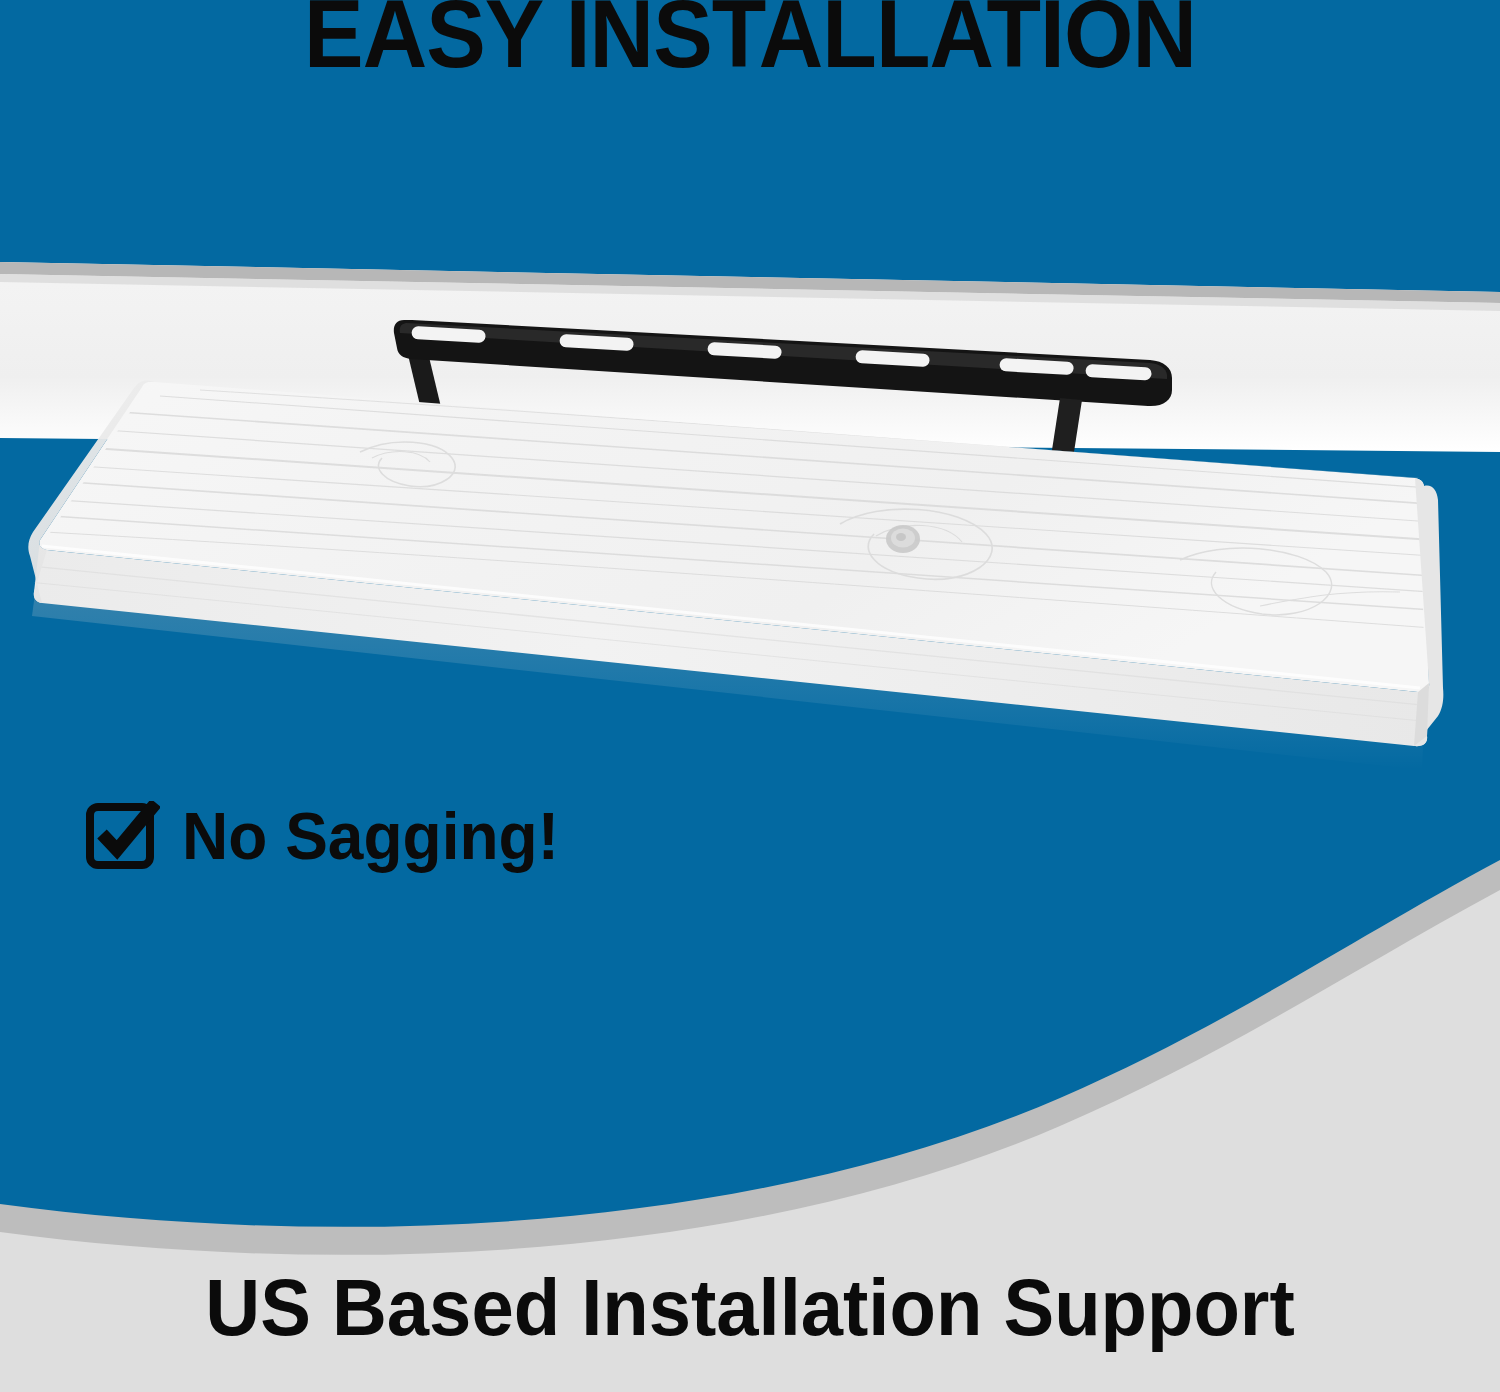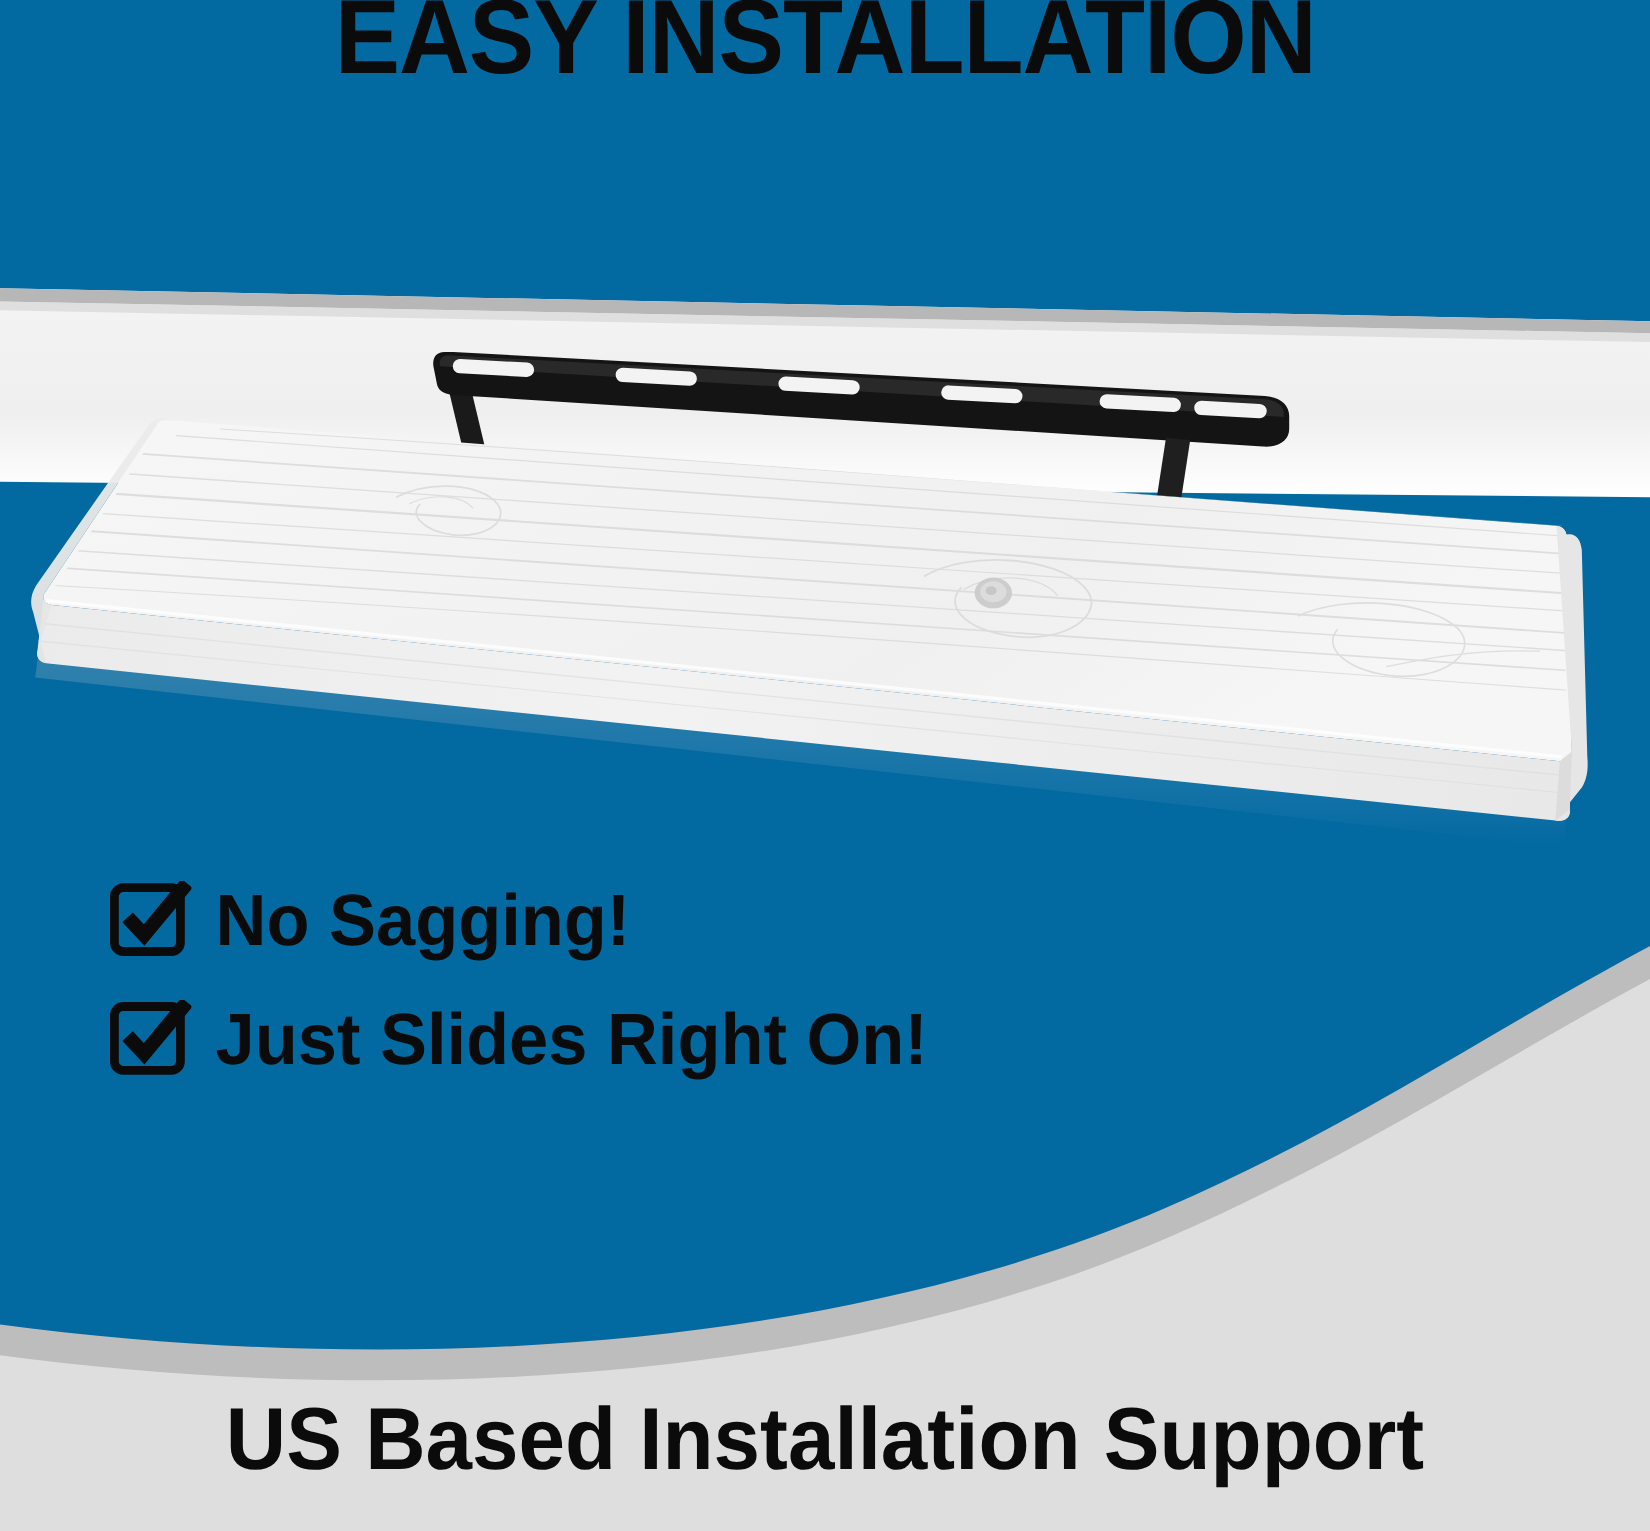--- a/index.html
+++ b/index.html
@@ -43,21 +43,21 @@
     left: 0;
     top: 0;
     width: 1500px;
     height: 1392px;
     z-index: 2;
   }
 
   
   #features {
     position: absolute;
-    left: 100px;
+    left: 86px;
     top: 782px;
     width: 900px;
     z-index: 5;
     text-align: center;
   }
   .feature-row {
     display: flex;
     align-items: center;
     height: 108px;
   }
@@ -279,29 +279,20 @@
       <span class="check-box">
         <svg viewBox="0 0 74 70" width="74" height="70" xmlns="http://www.w3.org/2000/svg">
           <path d="M12,6 H56 a8,8 0 0 1 8,8 V56 a8,8 0 0 1 -8,8 H12 a8,8 0 0 1 -8,-8 V14 a8,8 0 0 1 8,-8 Z" fill="none" stroke="#0b0b0b" stroke-width="8"></path>
           <path d="M16,33 L31,49 L70,2" fill="none" stroke="#0b0b0b" stroke-width="13" stroke-linecap="butt" stroke-linejoin="miter"></path>
         </svg>
       </span>
       <span class="feature-label">No Sagging!</span>
     </div>
 
 
-    <div class="feature-row">
-      <span class="check-box">
-        <svg viewBox="0 0 74 70" width="74" height="70" xmlns="http://www.w3.org/2000/svg">
-          <path d="M12,6 H56 a8,8 0 0 1 8,8 V56 a8,8 0 0 1 -8,8 H12 a8,8 0 0 1 -8,-8 V14 a8,8 0 0 1 8,-8 Z" fill="none" stroke="#0b0b0b" stroke-width="8"></path>
-          <path d="M16,33 L31,49 L70,2" fill="none" stroke="#0b0b0b" stroke-width="13" stroke-linecap="butt" stroke-linejoin="miter"></path>
-        </svg>
-      </span>
-      <span class="feature-label">Just Slides Right On!</span>
-    </div>
 
   </div>
 
   <svg id="bottom-band" viewBox="0 0 1500 1392" xmlns="http://www.w3.org/2000/svg">
 
     <path d="M 0,1204 C 360,1252 760,1228 1060,1098 C 1230,1024 1340,946 1500,860
              L 1500,1392 L 0,1392 Z" fill="#bdbdbd"></path>
 
     <path d="M 0,1232 C 360,1280 760,1256 1060,1126 C 1230,1052 1345,974 1500,890
              L 1500,1392 L 0,1392 Z" fill="#dedede"></path>

